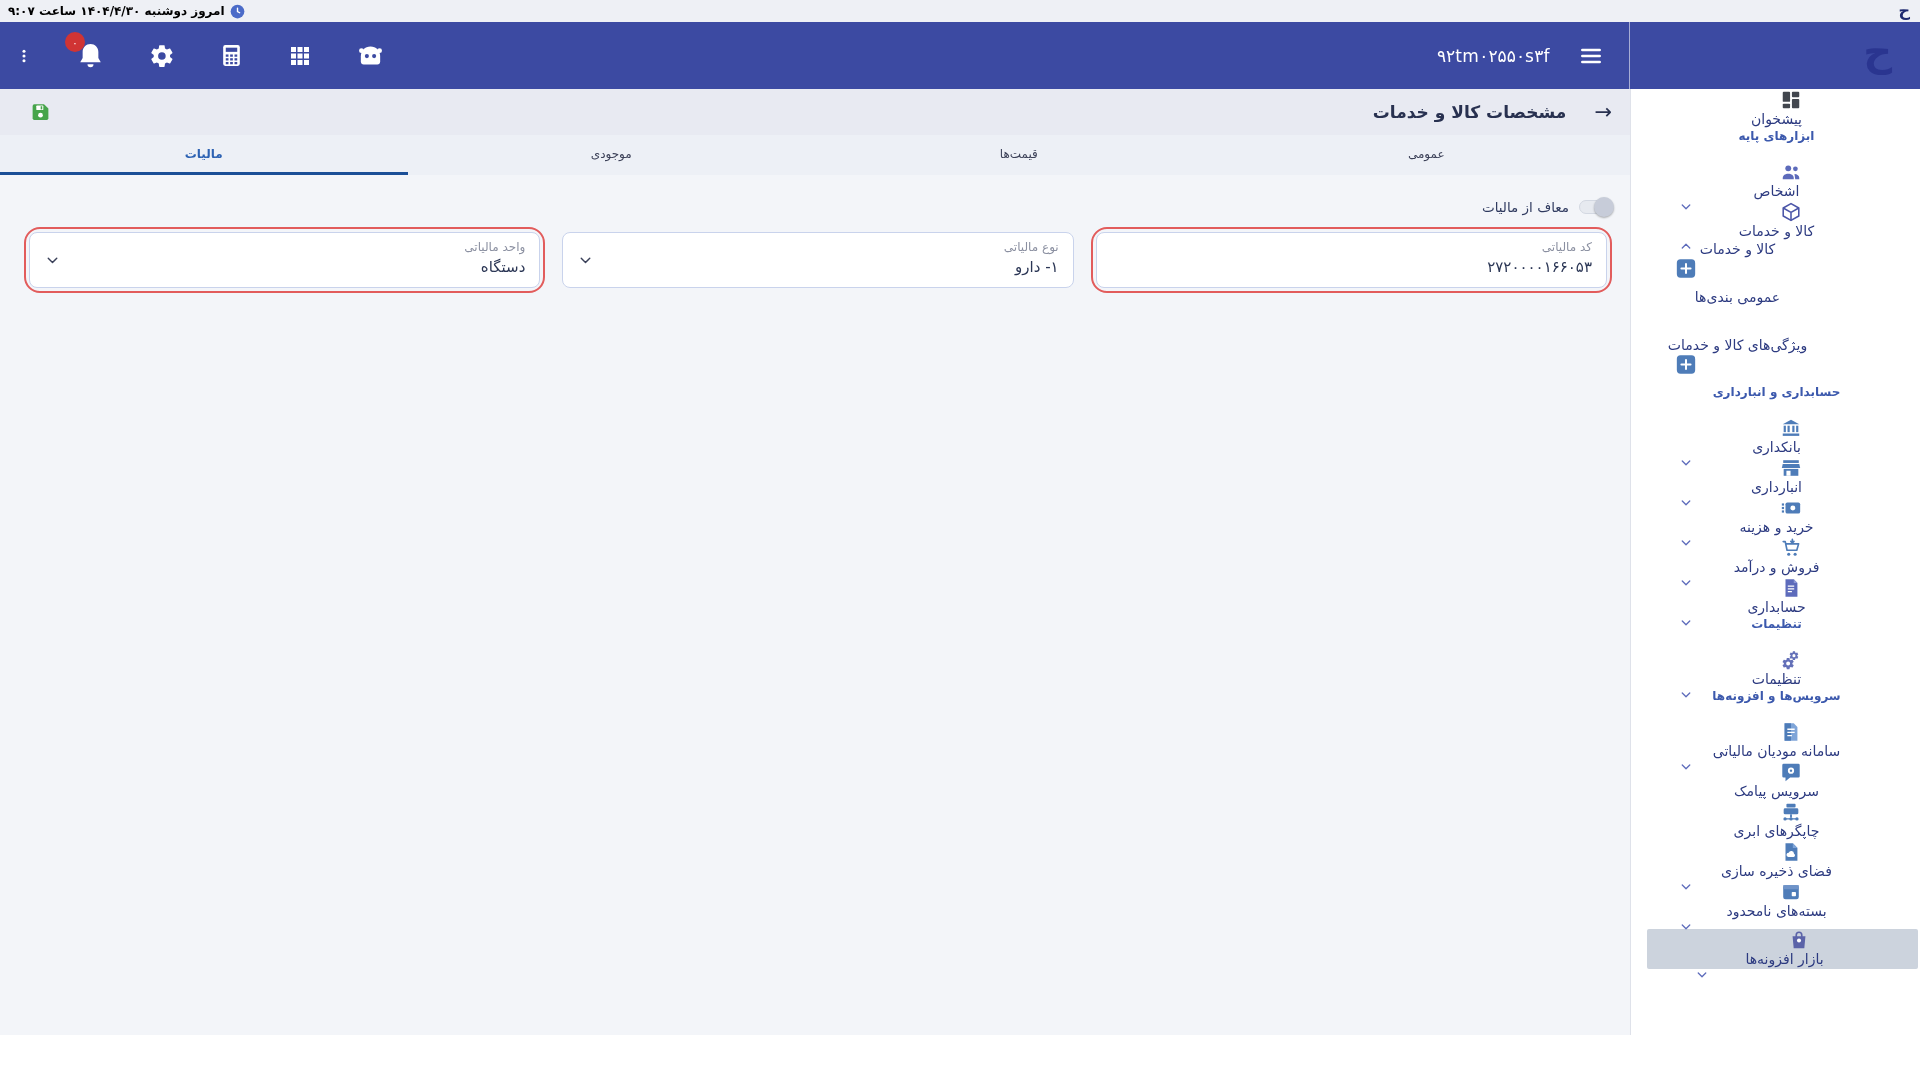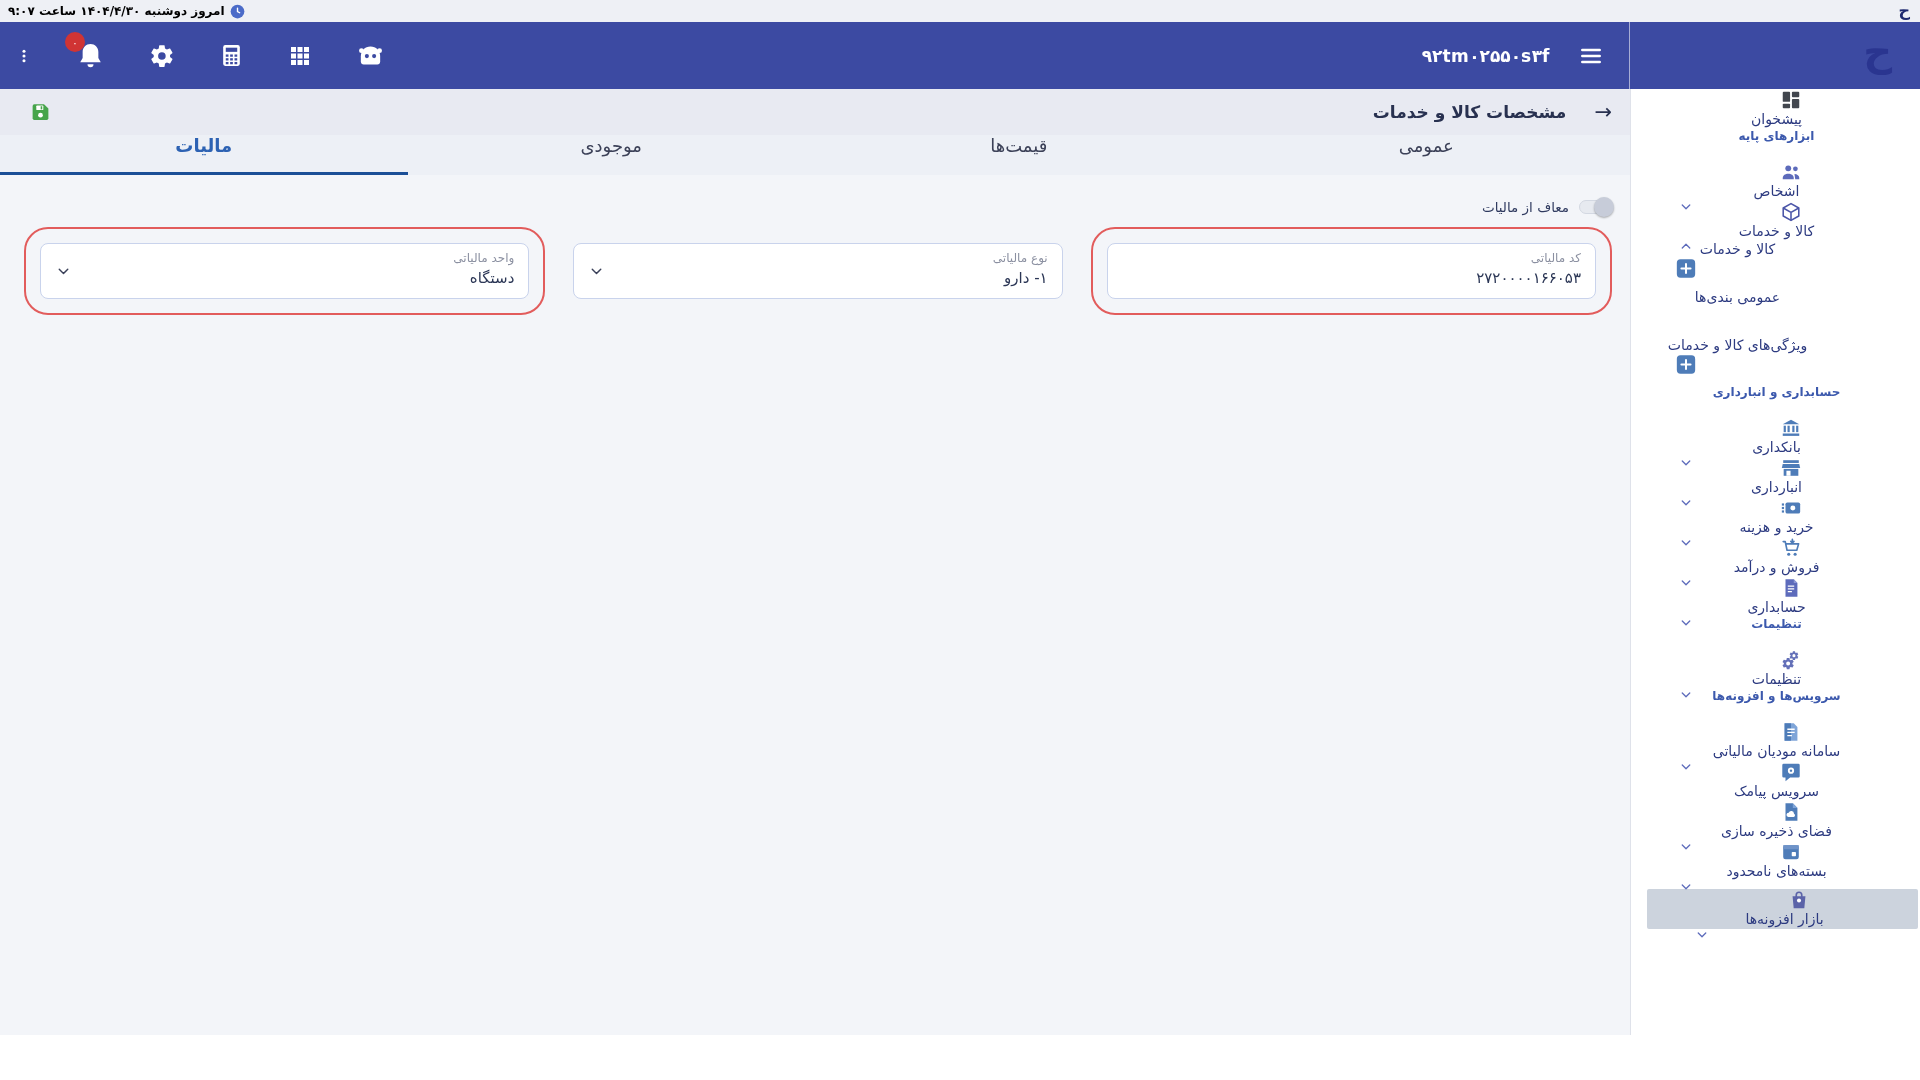--- a/index.html
+++ b/index.html
@@ -15,21 +15,21 @@
 
   
   .appbar { position:absolute; top:22px; left:0; right:0; height:67px; background:#3c4aa2; }
   .appbar-icons { position:absolute; left:16px; top:0; height:100%; display:flex; align-items:center; gap:44px; direction:ltr; }
   .hicon { position:relative; display:flex; align-items:center; justify-content:center; cursor:pointer; }
   .hicon .ic { display:block; }
   .ic svg { width:100%; height:100%; display:block; }
   .badge { position:absolute; top:-9px; left:-11px; min-width:20px; height:20px; border-radius:50%;
            background:#d03434; color:#fff; font-size:10px; display:flex; align-items:center; justify-content:center; }
   .appbar-right { position:absolute; right:316px; top:0; height:100%; display:flex; align-items:center; gap:28px; direction:ltr; }
-  .company-id { color:#fff; font-size:17px; font-weight:bold; letter-spacing:.5px; }
+  .company-id { color:#fff; font-size:17px; font-weight:normal; letter-spacing:.5px; }
   .appbar-divider { position:absolute; right:290px; top:0; bottom:0; width:1px; background:rgba(255,255,255,.55); }
   .appbar-logo { position:absolute; right:28px; top:6px; font-size:40px; font-weight:bold; color:#2a3590; }
 
   
   .sidebar { position:absolute; top:89px; right:0; width:290px; height:946px; background:#fff;
              border-left:1px solid #dfe2ea; direction:rtl; }
   .srow { display:flex; align-items:center; padding:0 14px 0 16px; color:#2c3a80; font-size:14px; cursor:pointer;flex-direction:column; }
   .srow .ic { width:22px; height:22px; flex:0 0 22px; margin-left:28px; }
   .srow .slabel { white-space:nowrap; }
   .srow .tail { margin-right:auto; display:flex; align-items:center; }
@@ -42,33 +42,33 @@
   .srow.selected { background:#ccd3dd; margin-top:8px; margin-right:2px; margin-left:16px; padding-right:12px; border-radius:2px; }
 
   
   .content { position:absolute; top:89px; left:0; right:290px; bottom:45px; background:#f3f5f9; direction:rtl; }
   .titlebar { height:46px; background:#e8eaf2; position:relative; display:flex; align-items:center; }
   .back-arrow { margin-right:18px; font-size:21px; color:#283150; cursor:pointer; line-height:1; }
   .page-title { margin-right:28px; font-size:17px; font-weight:bold; color:#283150; }
   .save-btn { position:absolute; left:30px; top:50%; transform:translateY(-50%); width:21px; height:21px; cursor:pointer; }
 
   .tabs { height:40px; background:#edf0f6; display:flex; direction:rtl; }
-  .tab { flex:1; display:flex; justify-content:center; font-size:18px; color:#3c4158;
+  .tab { flex:1; display:flex; align-items:center; justify-content:center; font-size:12px; color:#3c4158;
          border-bottom:3px solid transparent; cursor:pointer; }
   .tab.active { color:#2d62b3; border-bottom-color:#1b4f97; font-weight:bold; }
 
   .form-area { padding:0 18px 0 24px; }
   .toggle-row { margin-top:20px; height:24px; display:flex; align-items:center; gap:10px; direction:rtl; padding-left:4px; }
   .switch { width:33px; height:14px; background:#e7eaf0; border:1px solid #d3d8e2; border-radius:8px; position:relative; cursor:pointer; flex:0 0 33px; }
   .knob { position:absolute; right:-3px; top:-4px; width:20px; height:20px; border-radius:50%; background:#c7ccd9;
           box-shadow:0 1px 2px rgba(0,0,0,.3); }
   .toggle-label { font-size:13.5px; color:#2f3a5f; }
 
   .fields-row { margin-top:8px; display:flex; direction:rtl; gap:12px; }
-  .fwrap { flex:1; border:2px solid transparent; border-radius:24px; padding:14px; }
+  .fwrap { flex:1; border:2px solid transparent; border-radius:16px; padding:3px; }
   .fwrap.hl { border-color:#e25c5c; }
   .field { background:#fff; border:1px solid #c9d3ec; border-radius:8px; height:56px; position:relative; padding:7px 14px; }
   .flabel { font-size:12px; color:#8b90a1; text-align:right; }
   .fvalue { font-size:15px; color:#2b3655; text-align:right; margin-top:4px; font-weight:500; }
   .fchevron { position:absolute; left:14px; top:50%; transform:translateY(-50%); width:17px; height:17px; }
 
   .footer-strip { position:absolute; bottom:0; left:0; right:0; height:45px; background:#fff; }
   .ltr { direction:ltr; unicode-bidi:isolate; }
 </style>
 </head>
@@ -402,20 +402,35 @@
     </div>
     <div class="srow item">
       <span class="ic">
         <svg viewBox="0 0 24 24">
           <path d="M4 3h16a1.5 1.5 0 0 1 1.5 1.5v12A1.5 1.5 0 0 1 20 18h-9l-5 4v-4H4a1.5 1.5 0 0 1-1.5-1.5v-12A1.5 1.5 0 0 1 4 3z" fill="#4e7cb8"></path>
           <circle cx="12" cy="10.5" r="3.4" fill="#fff"></circle>
           <circle cx="12" cy="10.5" r="1.3" fill="#4e7cb8"></circle>
         </svg>
       </span>
       <span class="slabel">سرویس پیامک</span>
+      <span class="tail"></span>
+    </div>
+    <div class="srow item">
+      <span class="ic">
+        <svg viewBox="0 0 24 24" fill="#4e7cb8">
+          <rect x="7" y="3" width="10" height="4" rx="1"></rect>
+          <rect x="4" y="8" width="16" height="6.5" rx="1.5"></rect>
+          <rect x="11" y="14.5" width="2" height="3.5"></rect>
+          <path d="M5.5 19.5h13" stroke="#4e7cb8" stroke-width="1.4"></path>
+          <circle cx="12" cy="19.5" r="1.8"></circle>
+          <circle cx="5.5" cy="19.5" r="1.8"></circle>
+          <circle cx="18.5" cy="19.5" r="1.8"></circle>
+        </svg>
+      </span>
+      <span class="slabel">چاپگرهای ابری</span>
       <span class="tail"></span>
     </div>
     <div class="srow item">
       <span class="ic">
         <svg viewBox="0 0 24 24">
           <path d="M6 2.5h8l5 5V21.5H6z" fill="#4e7cb8"></path>
           <path d="M14 2.5l5 5h-5z" fill="#7fa5d8"></path>
           <path d="M9.2 17.5a2.3 2.3 0 0 1 .3-4.6 3 3 0 0 1 5.8.9 2 2 0 0 1-.4 3.7z" fill="#fff"></path>
         </svg>
       </span>

